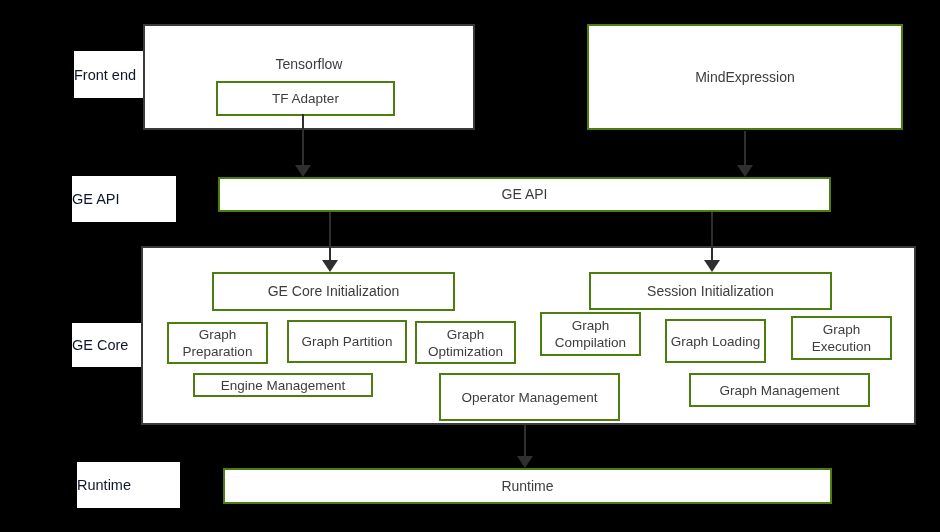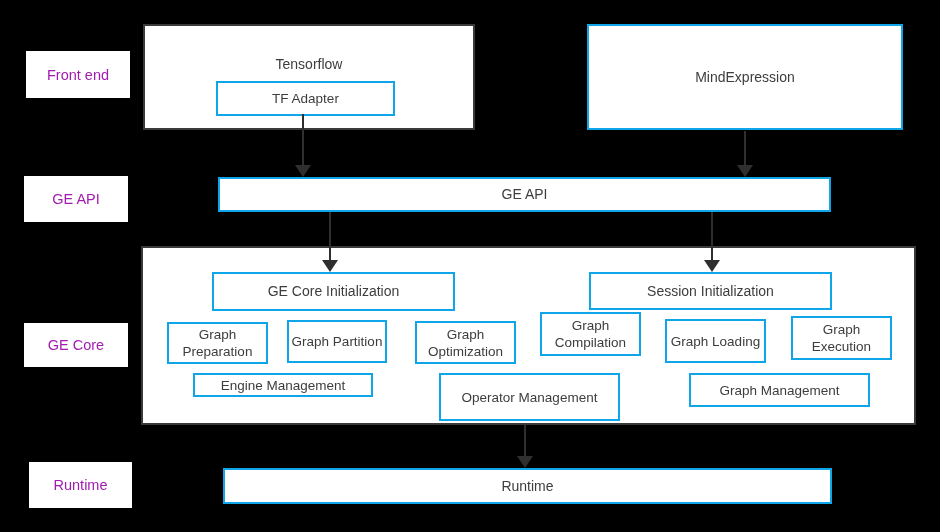--- a/index.html
+++ b/index.html
@@ -12,41 +12,42 @@
     width: 940px;
     height: 532px;
     background: #000000;
     font-family: "Liberation Sans", "DejaVu Sans", sans-serif;
     color: #3d3d3d;
     overflow: hidden;
   }
   .box {
     position: absolute;
     background: #ffffff;
-    border: 2px solid #0ea5e9;
+    border: 2px solid #4d7c0f;
     box-sizing: border-box;
     display: flex;
     align-items: center;
     justify-content: center;
     text-align: center;
     font-size: 13.5px;
     line-height: 17px;
     color: #3d3d3d;
   }
   .row-label {
     position: absolute;
     background: #ffffff;
     border: none;
     box-sizing: border-box;
     display: flex;
     align-items: center;
-    justify-content: center;
+    justify-content: flex-start;
     text-align: center;
     font-size: 14.5px;
-    color: #a21caf;
+    color: #0f172a;
+    margin-left: 48px;
   }
   .container-box {
     position: absolute;
     background: #ffffff;
     border: 2px solid #3a3a3a;
     box-sizing: border-box;
   }
   .floating-title {
     position: absolute;
     width: 100%;
@@ -95,21 +96,21 @@
   #ge-api-bar { left: 218px; top: 177px; width: 613px; height: 35px; font-size: 14px; }
 
   
   #ge-core-box { left: 141px; top: 246px; width: 775px; height: 179px; }
 
   
   #ge-core-init-box { left: 212px; top: 272px; width: 243px; height: 39px; font-size: 14px; }
   #session-init-box { left: 589px; top: 272px; width: 243px; height: 38px; font-size: 14px; }
 
   #stage-preparation  { left: 167px; top: 322px; width: 101px; height: 42px; }
-  #stage-partition    { left: 287px; top: 320px; width: 100px; height: 43px; }
+  #stage-partition    { left: 287px; top: 320px; width: 120px; height: 43px; }
   #stage-optimization { left: 415px; top: 321px; width: 101px; height: 43px; }
   #stage-compilation  { left: 540px; top: 312px; width: 101px; height: 44px; }
   #stage-loading      { left: 665px; top: 319px; width: 101px; height: 44px; }
   #stage-execution    { left: 791px; top: 316px; width: 101px; height: 44px; }
 
   #mgmt-engine   { left: 193px; top: 373px; width: 180px; height: 24px; }
   #mgmt-operator { left: 439px; top: 373px; width: 181px; height: 48px; }
   #mgmt-graph    { left: 689px; top: 373px; width: 181px; height: 34px; }
 
   

